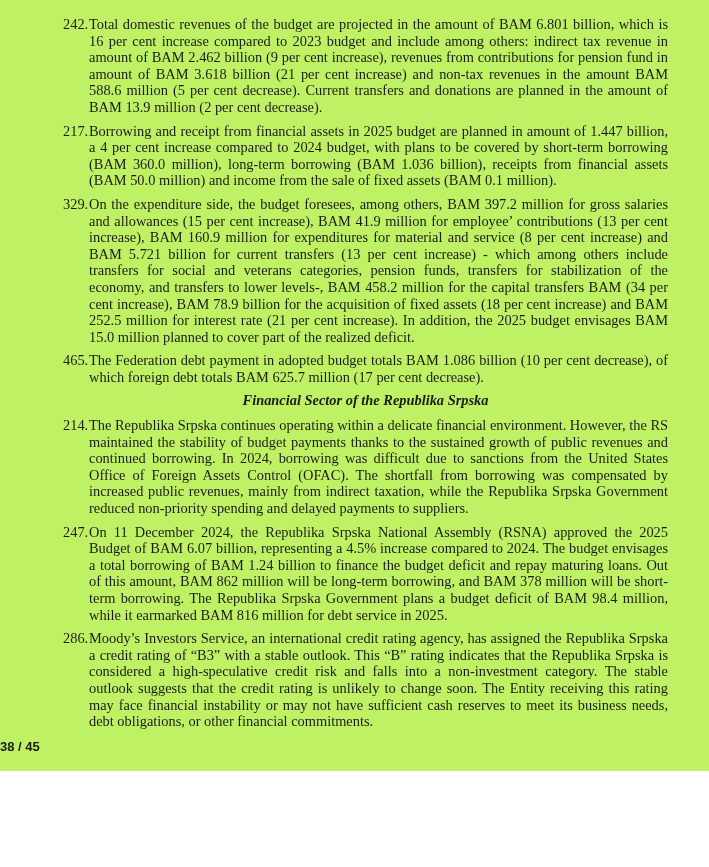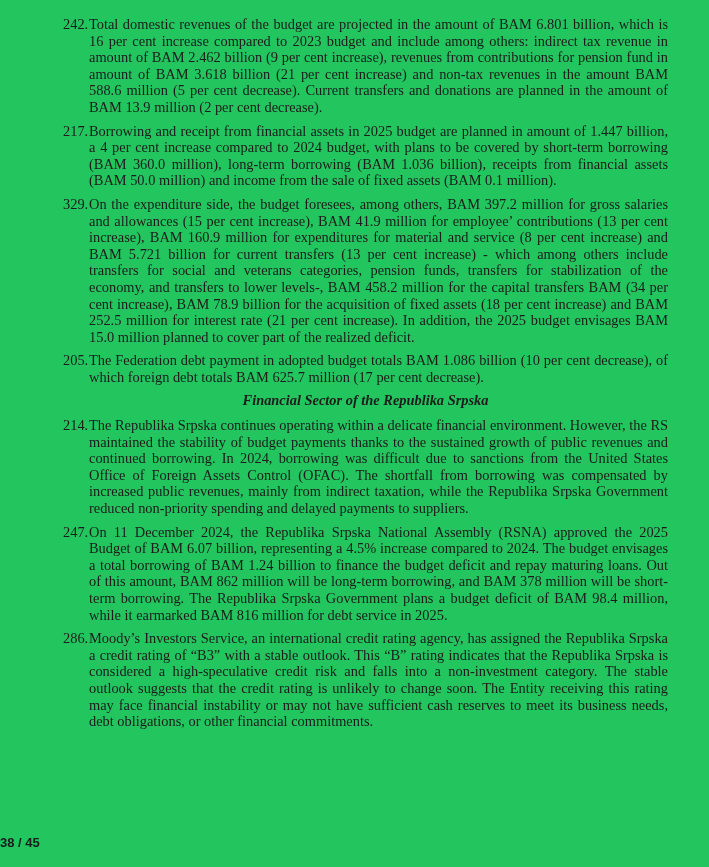--- a/index.html
+++ b/index.html
@@ -3,22 +3,22 @@
 <meta charset="utf-8">
 <style>
   html, body {
     margin: 0;
     padding: 0;
     background: #ffffff;
   }
   .page {
     position: relative;
     width: 709px;
-    height: 867px;
-    background: #22c55e;
+    height: 771px;
+    background: #bef264;
     font-family: "Liberation Serif", serif;
     font-size: 14.4px;
     line-height: 16.6px;
     color: #1c1c1c;
     overflow: hidden;
   }
   .content {
     position: absolute;
     top: 16px;
     left: 63px;
@@ -67,21 +67,21 @@
       <span class="para-num">217.</span>
       <span>Borrowing and receipt from financial assets in 2025 budget are planned in amount of 1.447 billion, a 4 per cent increase compared to 2024 budget, with plans to be covered by short-term borrowing (BAM 360.0 million), long-term borrowing (BAM 1.036 billion), receipts from financial assets (BAM 50.0 million) and income from the sale of fixed assets (BAM 0.1 million).</span>
     </div>
 
     <div class="para">
       <span class="para-num">329.</span>
       <span>On the expenditure side, the budget foresees, among others, BAM 397.2 million for gross salaries and allowances (15 per cent increase), BAM 41.9 million for employee’ contributions  (13 per cent increase), BAM 160.9 million for expenditures for material and service (8 per cent increase) and BAM 5.721 billion for current transfers (13 per cent increase) - which among others include transfers for social and veterans categories, pension funds, transfers for stabilization of the economy, and transfers to lower levels-, BAM 458.2 million for the capital transfers BAM  (34 per cent increase), BAM 78.9 billion for the acquisition of fixed assets (18 per cent increase) and BAM 252.5 million for interest rate (21 per cent  increase). In addition, the 2025 budget envisages BAM 15.0 million planned to cover part of the realized deficit.</span>
     </div>
 
     <div class="para">
-      <span class="para-num">205.</span>
+      <span class="para-num">465.</span>
       <span>The Federation debt payment in adopted budget totals BAM 1.086 billion (10 per cent decrease), of which foreign debt totals BAM 625.7 million (17 per cent decrease).</span>
     </div>
 
     <div class="section-heading">Financial Sector of the Republika Srpska</div>
 
     <div class="para">
       <span class="para-num">214.</span>
       <span>The Republika Srpska continues operating within a delicate financial environment. However, the RS maintained the stability of budget payments thanks to the sustained growth of public revenues and continued borrowing.  In 2024, borrowing was difficult due to sanctions from the United States Office of Foreign Assets Control (OFAC). The shortfall from borrowing was compensated by increased public revenues, mainly from indirect taxation, while the Republika Srpska Government reduced non-priority spending and delayed payments to suppliers.</span>
     </div>
 

